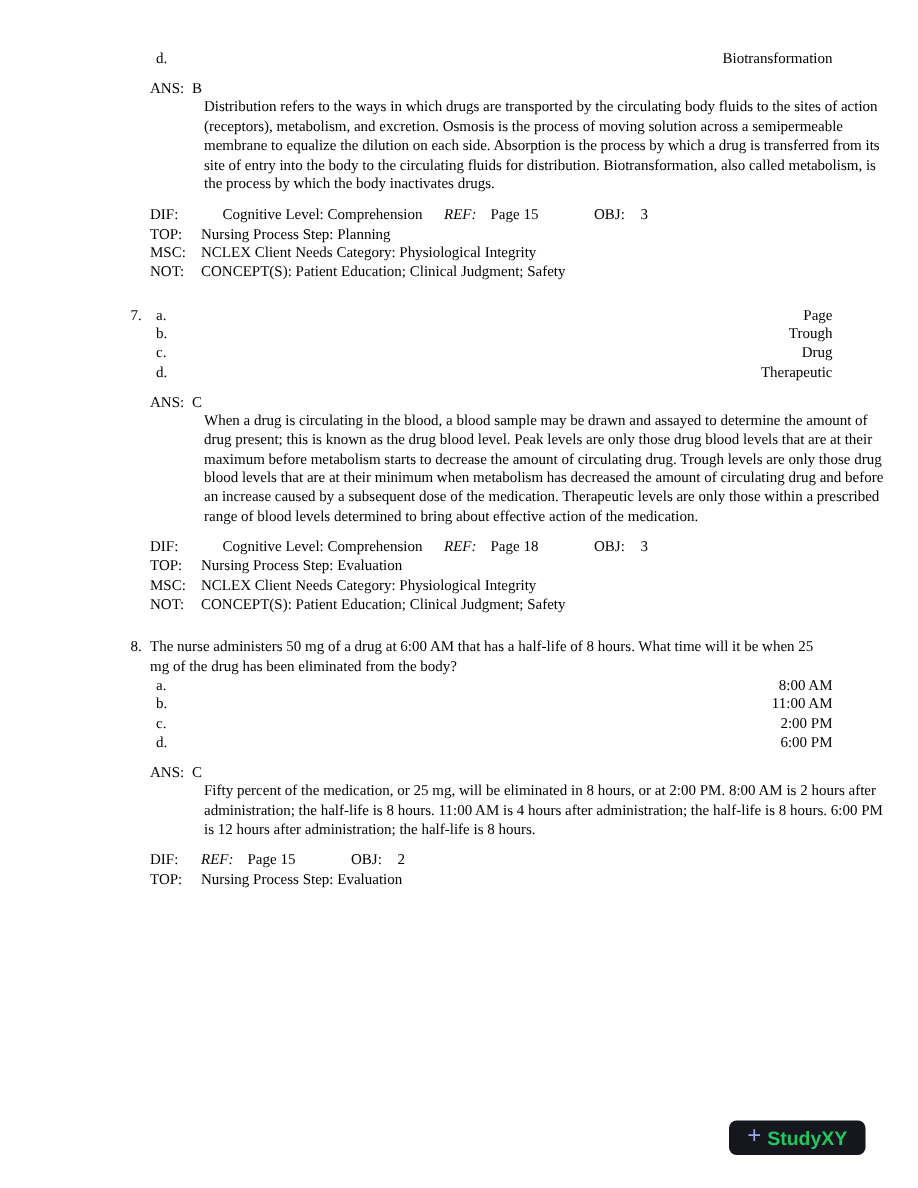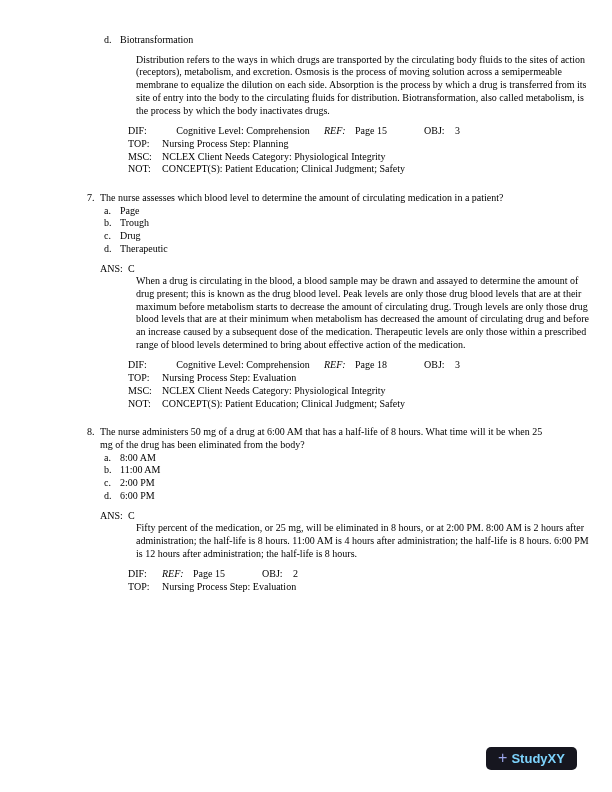--- a/index.html
+++ b/index.html
@@ -14,30 +14,30 @@
     line-height: 12.7px;
     color: #000000;
     overflow: hidden;
   }
   .content {
     padding: 34px 57px 0 100px;
   }
   .leading-option { margin-left: 4px; }
   .opt { display: flex; }
   .opt-letter { flex: 0 0 16px; }
-  .opt-text { flex: 1; }
+  .opt-text { flex: 1; text-align: right; }
   .options { margin-left: 4px; }
   .question { position: relative; margin-top: 16px; }
   .q-num { position: absolute; left: -13px; top: 0; }
   .answer { margin-top: 7px; }
   .ans-label { display: inline-block; width: 28px; }
   .rationale { width: 455px; margin-left: 36px; }
   .meta { margin-top: 8px; }
   .meta-row { display: flex; }
-  .m-label { flex: 0 0 34px; margin-left: 28px; }
+  .m-label { flex: 0 0 34px; }
   .m-dif { flex: 0 0 162px; text-align: center; }
   .m-ref-l { flex: 0 0 31px; font-style: italic; }
   .m-ref { flex: 0 0 69px; }
   .m-obj-l { flex: 0 0 31px; }
   .m-val-last { flex: 1; }
   .m-wide { flex: 1; }
   .footer-badge {
     position: absolute;
     right: 35px;
     bottom: 22px;
@@ -52,39 +52,42 @@
   }
   .plus-icon {
     color: #9aa4e8;
     font-family: "Liberation Sans", sans-serif;
     font-size: 16px;
     font-weight: 400;
     line-height: 16px;
     margin-top: -1px;
   }
   .brand-text {
-    color: #7dd3fc;
+    color: #22c55e;
     font-family: "Liberation Sans", sans-serif;
     font-size: 13px;
     font-weight: 700;
     line-height: 14px;
   }
 </style>
 </head>
 <body>
 
 <div class="page">
   <div class="content">
 
     <div class="leading-option opt">
       <span class="opt-letter">d.</span>
       <span class="opt-text">Biotransformation</span>
     </div>
 
     <div class="answer">
+      <div class="ans-line">
+        <span class="ans-label">ANS:</span><span class="ans-value">B</span>
+      </div>
       <div class="rationale">Distribution refers to the ways in which drugs are transported by the circulating body fluids to the sites of action (receptors), metabolism, and excretion. Osmosis is the process of moving solution across a semipermeable membrane to equalize the dilution on each side. Absorption is the process by which a drug is transferred from its site of entry into the body to the circulating fluids for distribution. Biotransformation, also called metabolism, is the process by which the body inactivates drugs.</div>
     </div>
 
     <div class="meta">
       <div class="meta-row">
         <span class="m-label">DIF:</span>
         <span class="m-dif">Cognitive Level: Comprehension</span>
         <span class="m-ref-l">REF:</span>
         <span class="m-ref">Page 15</span>
         <span class="m-obj-l">OBJ:</span>
@@ -99,21 +102,20 @@
         <span class="m-wide">NCLEX Client Needs Category: Physiological Integrity</span>
       </div>
       <div class="meta-row">
         <span class="m-label">NOT:</span>
         <span class="m-wide">CONCEPT(S): Patient Education; Clinical Judgment; Safety</span>
       </div>
     </div>
 
     <div class="question">
       <span class="q-num">7.</span>
-      <span class="q-text">The nurse assesses which blood level to determine the amount of circulating medication in a patient?</span>
     </div>
     <div class="options">
       <div class="opt">
         <span class="opt-letter">a.</span>
         <span class="opt-text">Page</span>
       </div>
       <div class="opt">
         <span class="opt-letter">b.</span>
         <span class="opt-text">Trough</span>
       </div>

